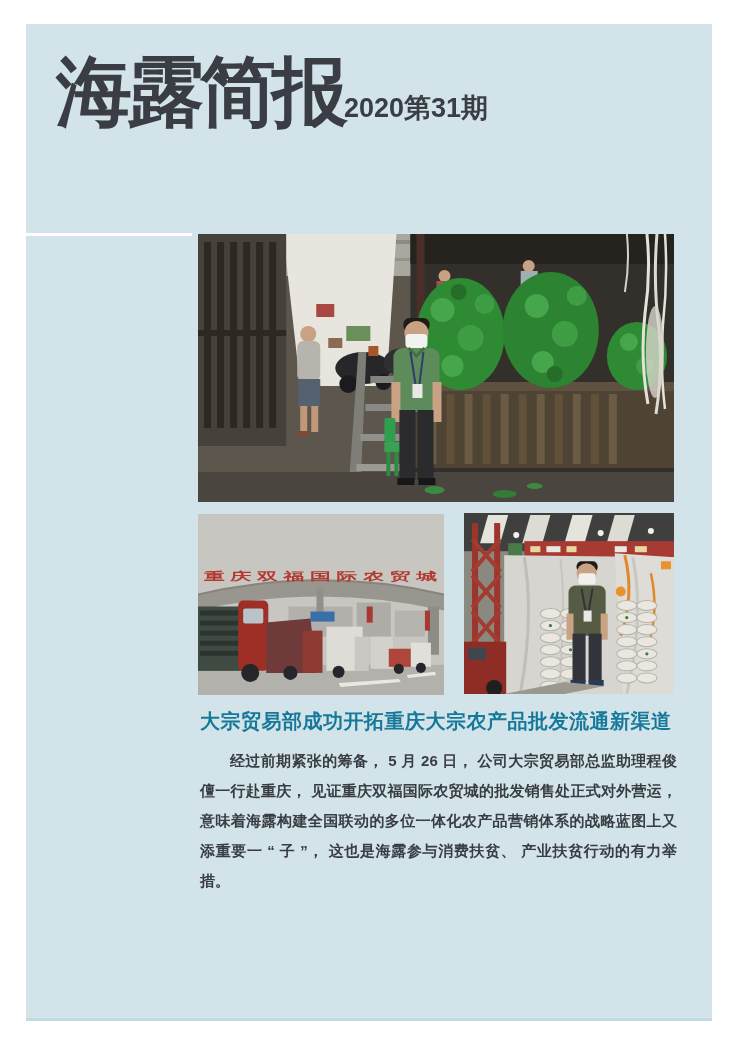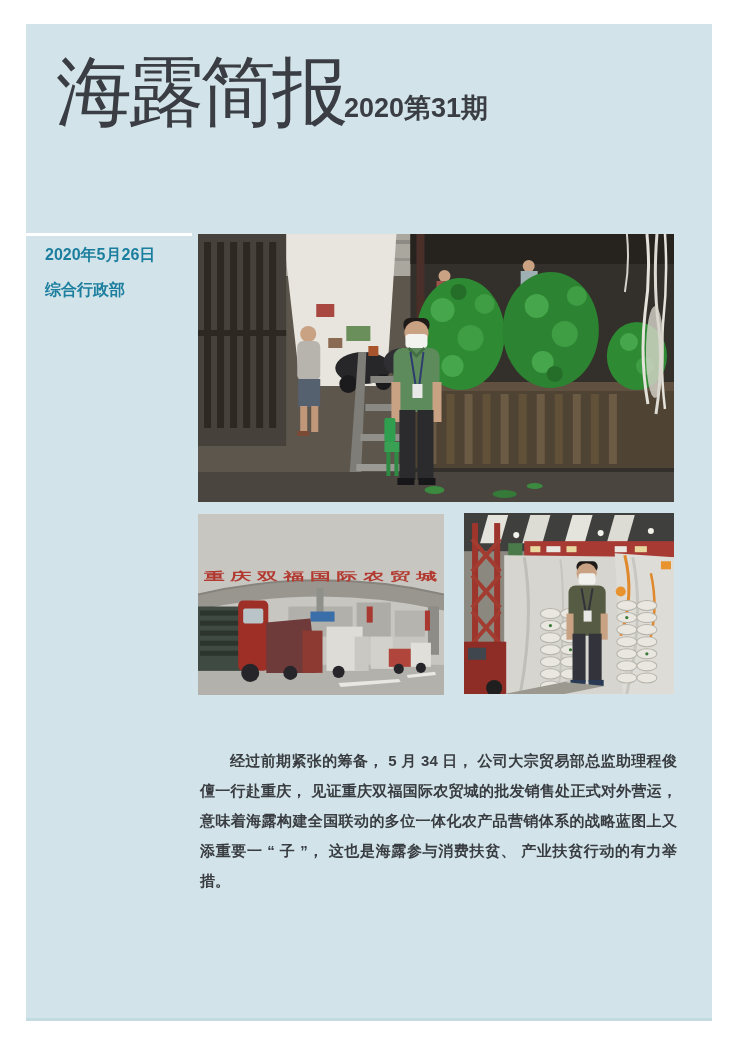--- a/index.html
+++ b/index.html
@@ -10,21 +10,21 @@
   .panel{
     position:absolute;left:26px;top:24px;width:686px;height:994px;
     background:#d2e4e9;border-bottom:3px solid #c2dbe0;
   }
   
   .masthead{
     position:absolute;left:30px;top:28px;display:flex;align-items:flex-end;
     color:#3a3e44;white-space:nowrap;
   }
   .masthead .title{
-    font-size:76px;font-weight:normal;line-height:80px;letter-spacing:-4px;margin:0;
+    font-size:76px;font-weight:bold;line-height:80px;letter-spacing:-4px;margin:0;
   }
   .masthead .issue{
     font-size:27px;font-weight:bold;padding-bottom:6px;letter-spacing:0;
   }
   
   .divider{
     position:absolute;left:0;top:209px;width:166px;height:3px;background:#ffffff;
   }
   .meta{position:absolute;left:19px;top:221px;color:#1c7e9e;font-weight:bold;font-size:16px;}
   .meta .meta-date{margin:0 0 14px 0;}
@@ -52,24 +52,20 @@
 
 <div class="panel">
 
   <div class="masthead">
     <h1 class="title">海露简报</h1>
     <span class="issue">2020第31期</span>
   </div>
 
   <div class="divider"></div>
 
-  <div class="meta">
-    <p class="meta-date">2020年5月26日</p>
-    <p class="meta-dept">综合行政部</p>
-  </div>
 
   <div class="photo photo-top">
     <svg viewBox="0 0 475 268" preserveAspectRatio="none">
       <rect width="475" height="268" fill="#5d564c"></rect>
       <rect width="475" height="42" fill="#a9a79e"></rect>
       <rect y="6" width="475" height="4" fill="#8c8a82"></rect>
       <rect y="24" width="475" height="3" fill="#94928a"></rect>
       <polygon points="85,0 198,0 188,152 102,152" fill="#e7e5dd"></polygon>
       <rect x="118" y="70" width="18" height="13" fill="#a84840"></rect>
       <rect x="148" y="92" width="24" height="15" fill="#6a8f5a"></rect>
@@ -303,18 +299,19 @@
       <rect x="102" y="100" width="7" height="26" fill="#c9a183"></rect>
       <rect x="136" y="100" width="7" height="26" fill="#c9a183"></rect>
       <rect x="108" y="120" width="13" height="48" fill="#33343b"></rect>
       <rect x="124" y="120" width="13" height="48" fill="#33343b"></rect>
       <rect x="106" y="166" width="15" height="6" fill="#2a3a55"></rect>
       <rect x="124" y="166" width="15" height="6" fill="#2a3a55"></rect>
       <polygon points="40,180 100,168 140,172 100,180" fill="#9a988f"></polygon>
     </svg>
   </div>
 
+  <h2 class="headline">大宗贸易部成功开拓重庆大宗农产品批发流通新渠道</h2>
 
   <div class="article-body">
-    <p>经过前期紧张的筹备， 5 月 34 日， 公司大宗贸易部总监助理程俊儃一行赴重庆， 见证重庆双福国际农贸城的批发销售处正式对外营运， 意味着海露构建全国联动的多位一体化农产品营销体系的战略蓝图上又添重要一 “ 子 ”， 这也是海露参与消费扶贫、 产业扶贫行动的有力举措。</p>
+    <p>经过前期紧张的筹备， 5 月 26 日， 公司大宗贸易部总监助理程俊儃一行赴重庆， 见证重庆双福国际农贸城的批发销售处正式对外营运， 意味着海露构建全国联动的多位一体化农产品营销体系的战略蓝图上又添重要一 “ 子 ”， 这也是海露参与消费扶贫、 产业扶贫行动的有力举措。</p>
   </div>
 
 </div>
 
 </body></html>

